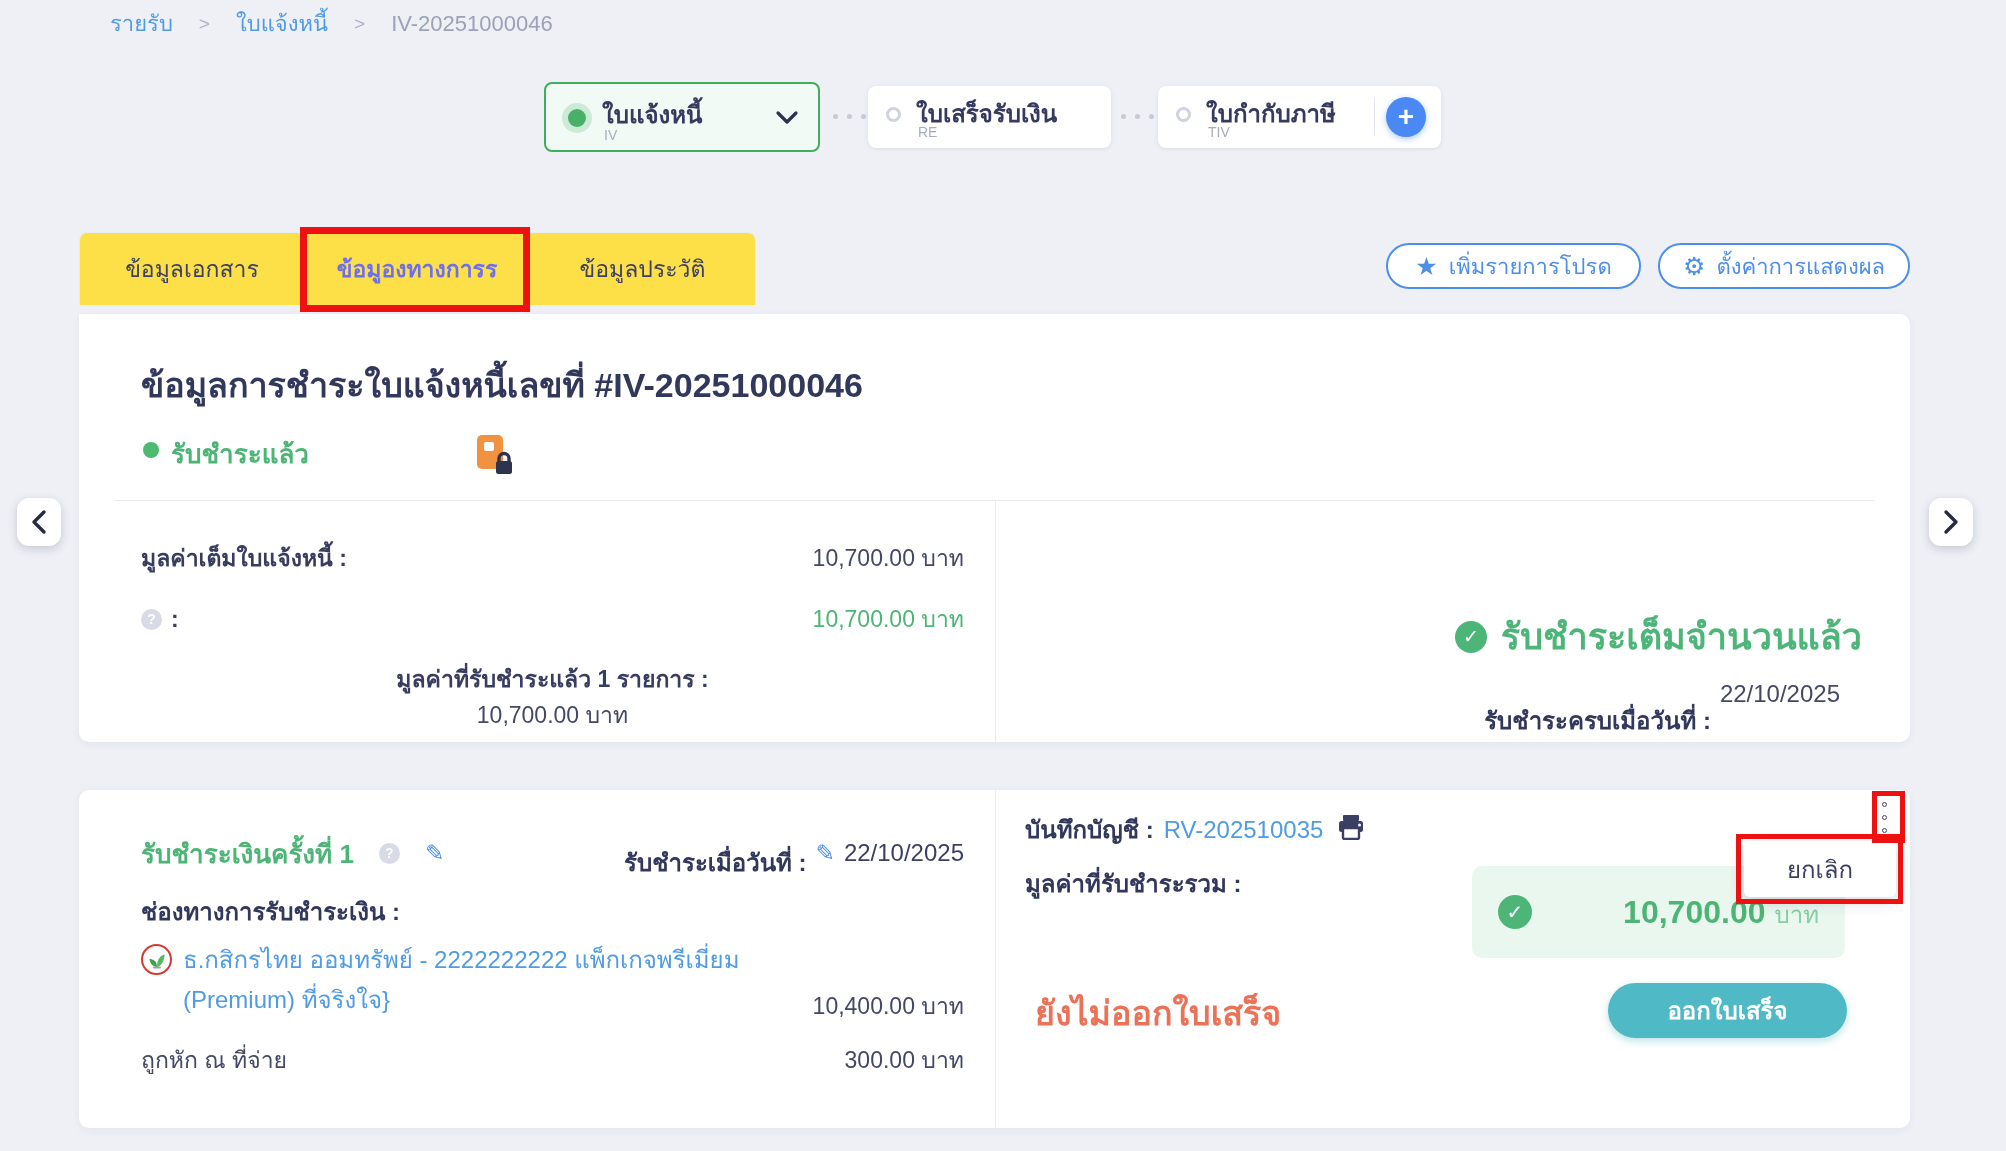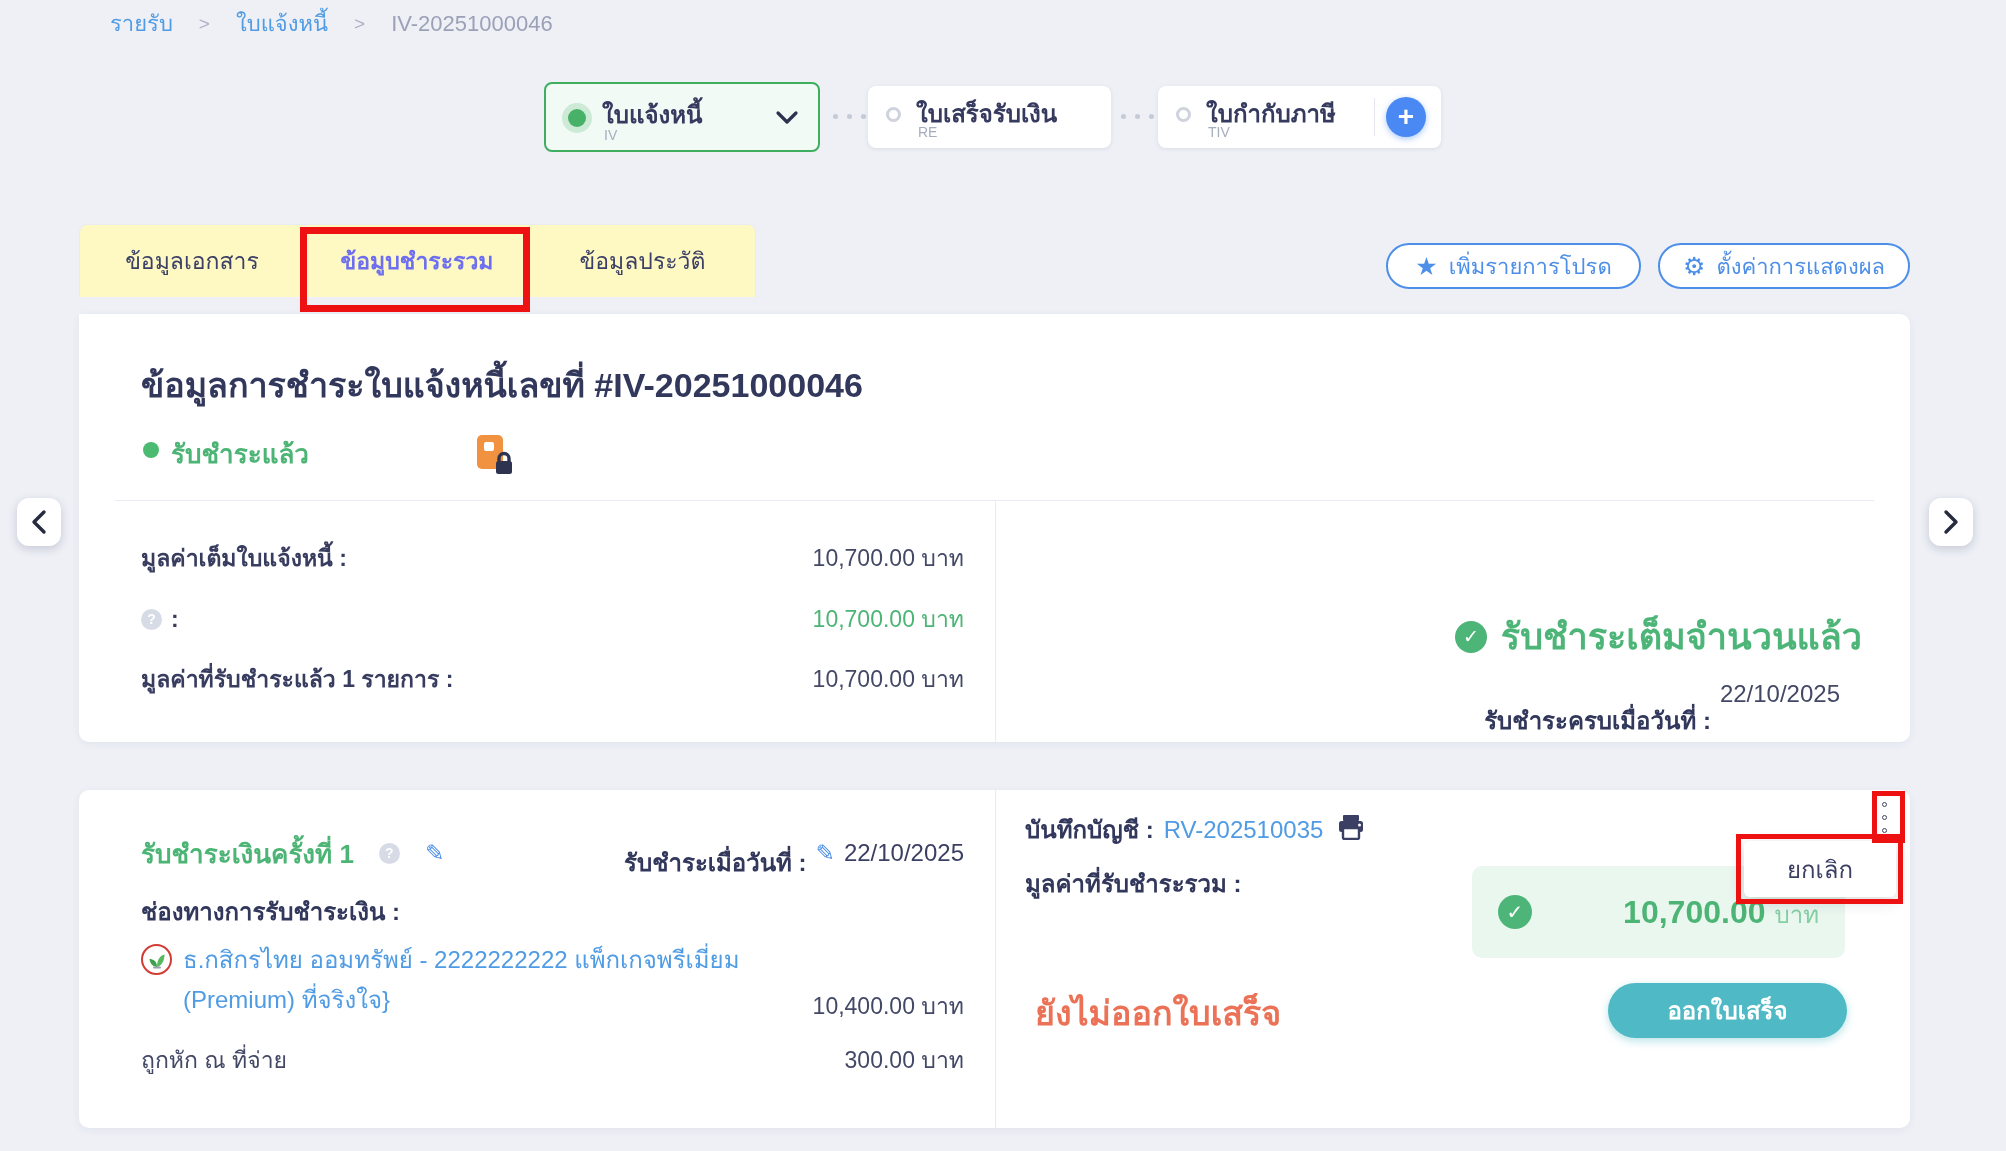--- a/index.html
+++ b/index.html
@@ -27,21 +27,21 @@
   .step-code { position:absolute; left:58px; top:43px; font-size:14px; color:#a7adc0; }
   .step-2 .step-code, .step-3 .step-code { left:50px; top:38px; }
   .step-chevron { position:absolute; right:18px; top:24px; }
   .step-divider { position:absolute; left:216px; top:12px; width:1px; height:38px; background:#e4e7ef; }
   .step-add { position:absolute; left:228px; top:11px; width:40px; height:40px; border-radius:50%; background:#4a89f3; color:#fff; font-size:28px; font-weight:700; display:flex; align-items:center; justify-content:center; cursor:pointer; box-shadow:0 2px 6px rgba(74,137,243,.45); }
   .dots { position:absolute; display:flex; gap:9px; }
   .dots i { width:5px; height:5px; border-radius:50%; background:#c5cad7; }
   .dots-1 { left:833px; top:114px; }
   .dots-2 { left:1121px; top:114px; }
   
-  .tabs { position:absolute; left:79px; top:224px; height:73px; display:flex; background:#fef9c3; border:1px solid #e9ebf2; border-bottom:none; border-radius:8px 8px 0 0; overflow:hidden; }
+  .tabs { position:absolute; left:79px; top:232px; height:73px; display:flex; background:#fde047; border:1px solid #e9ebf2; border-bottom:none; border-radius:8px 8px 0 0; overflow:hidden; }
   .tab { width:225px; display:flex; align-items:center; justify-content:center; font-size:23px; color:#3c4066; border-right:1px solid #eceef4; cursor:pointer; }
   .tab:last-child { border-right:none; }
   .tab.active { color:#6d6ff0; font-weight:700; }
   .pill { position:absolute; height:46px; border:2px solid #4d8fe8; border-radius:23px; color:#4d8fe8; background:#fff; display:flex; align-items:center; justify-content:center; gap:11px; font-size:22px; cursor:pointer; }
   .pill .g { font-size:25px; line-height:1; }
   #btn-fav { left:1386px; top:243px; width:255px; }
   #btn-settings { left:1658px; top:243px; width:252px; }
   
   .card { position:absolute; background:#fff; border-radius:10px; box-shadow:0 2px 8px rgba(40,45,80,.06); }
   #card1 { left:79px; top:314px; width:1831px; height:428px; border-top-left-radius:0; }
@@ -145,21 +145,21 @@
   <div class="step step-3">
     <span class="step-dot-empty"></span>
     <span class="step-label">ใบกำกับภาษี</span>
     <span class="step-code">TIV</span>
     <span class="step-divider"></span>
     <span class="step-add">+</span>
   </div>
 
   <div class="tabs">
     <div class="tab">ข้อมูลเอกสาร</div>
-    <div class="tab active">ข้อมูบชำระรวม</div>
+    <div class="tab active">ข้อมูองทางการร</div>
     <div class="tab">ข้อมูลประวัติ</div>
   </div>
 
   <div class="pill" id="btn-fav">
     <span class="g">★</span>
     <span>เพิ่มรายการโปรด</span>
   </div>
   <div class="pill" id="btn-settings">
     <span class="g">⚙</span>
     <span>ตั้งค่าการแสดงผล</span>
@@ -184,21 +184,21 @@
       <span class="lbl">มูลค่าเต็มใบแจ้งหนี้ :</span>
       <span class="val">10,700.00 บาท</span>
     </div>
     <div class="row" style="top:287px;">
       <span class="lbl">
         <span class="help">?</span>
         <span>:</span>
       </span>
       <span class="val val-green">10,700.00 บาท</span>
     </div>
-    <div class="row" style="top:347px;">
+    <div class="row" style="top:347px;flex-direction:column;">
       <span class="lbl">มูลค่าที่รับชำระแล้ว 1 รายการ :</span>
       <span class="val">10,700.00 บาท</span>
     </div>
 
     <div class="paid-full">
       <span class="chk chk-32">✓</span>
       <span>รับชำระเต็มจำนวนแล้ว</span>
     </div>
     <div class="paid-date">
       <span class="lbl">รับชำระครบเมื่อวันที่ :</span>

